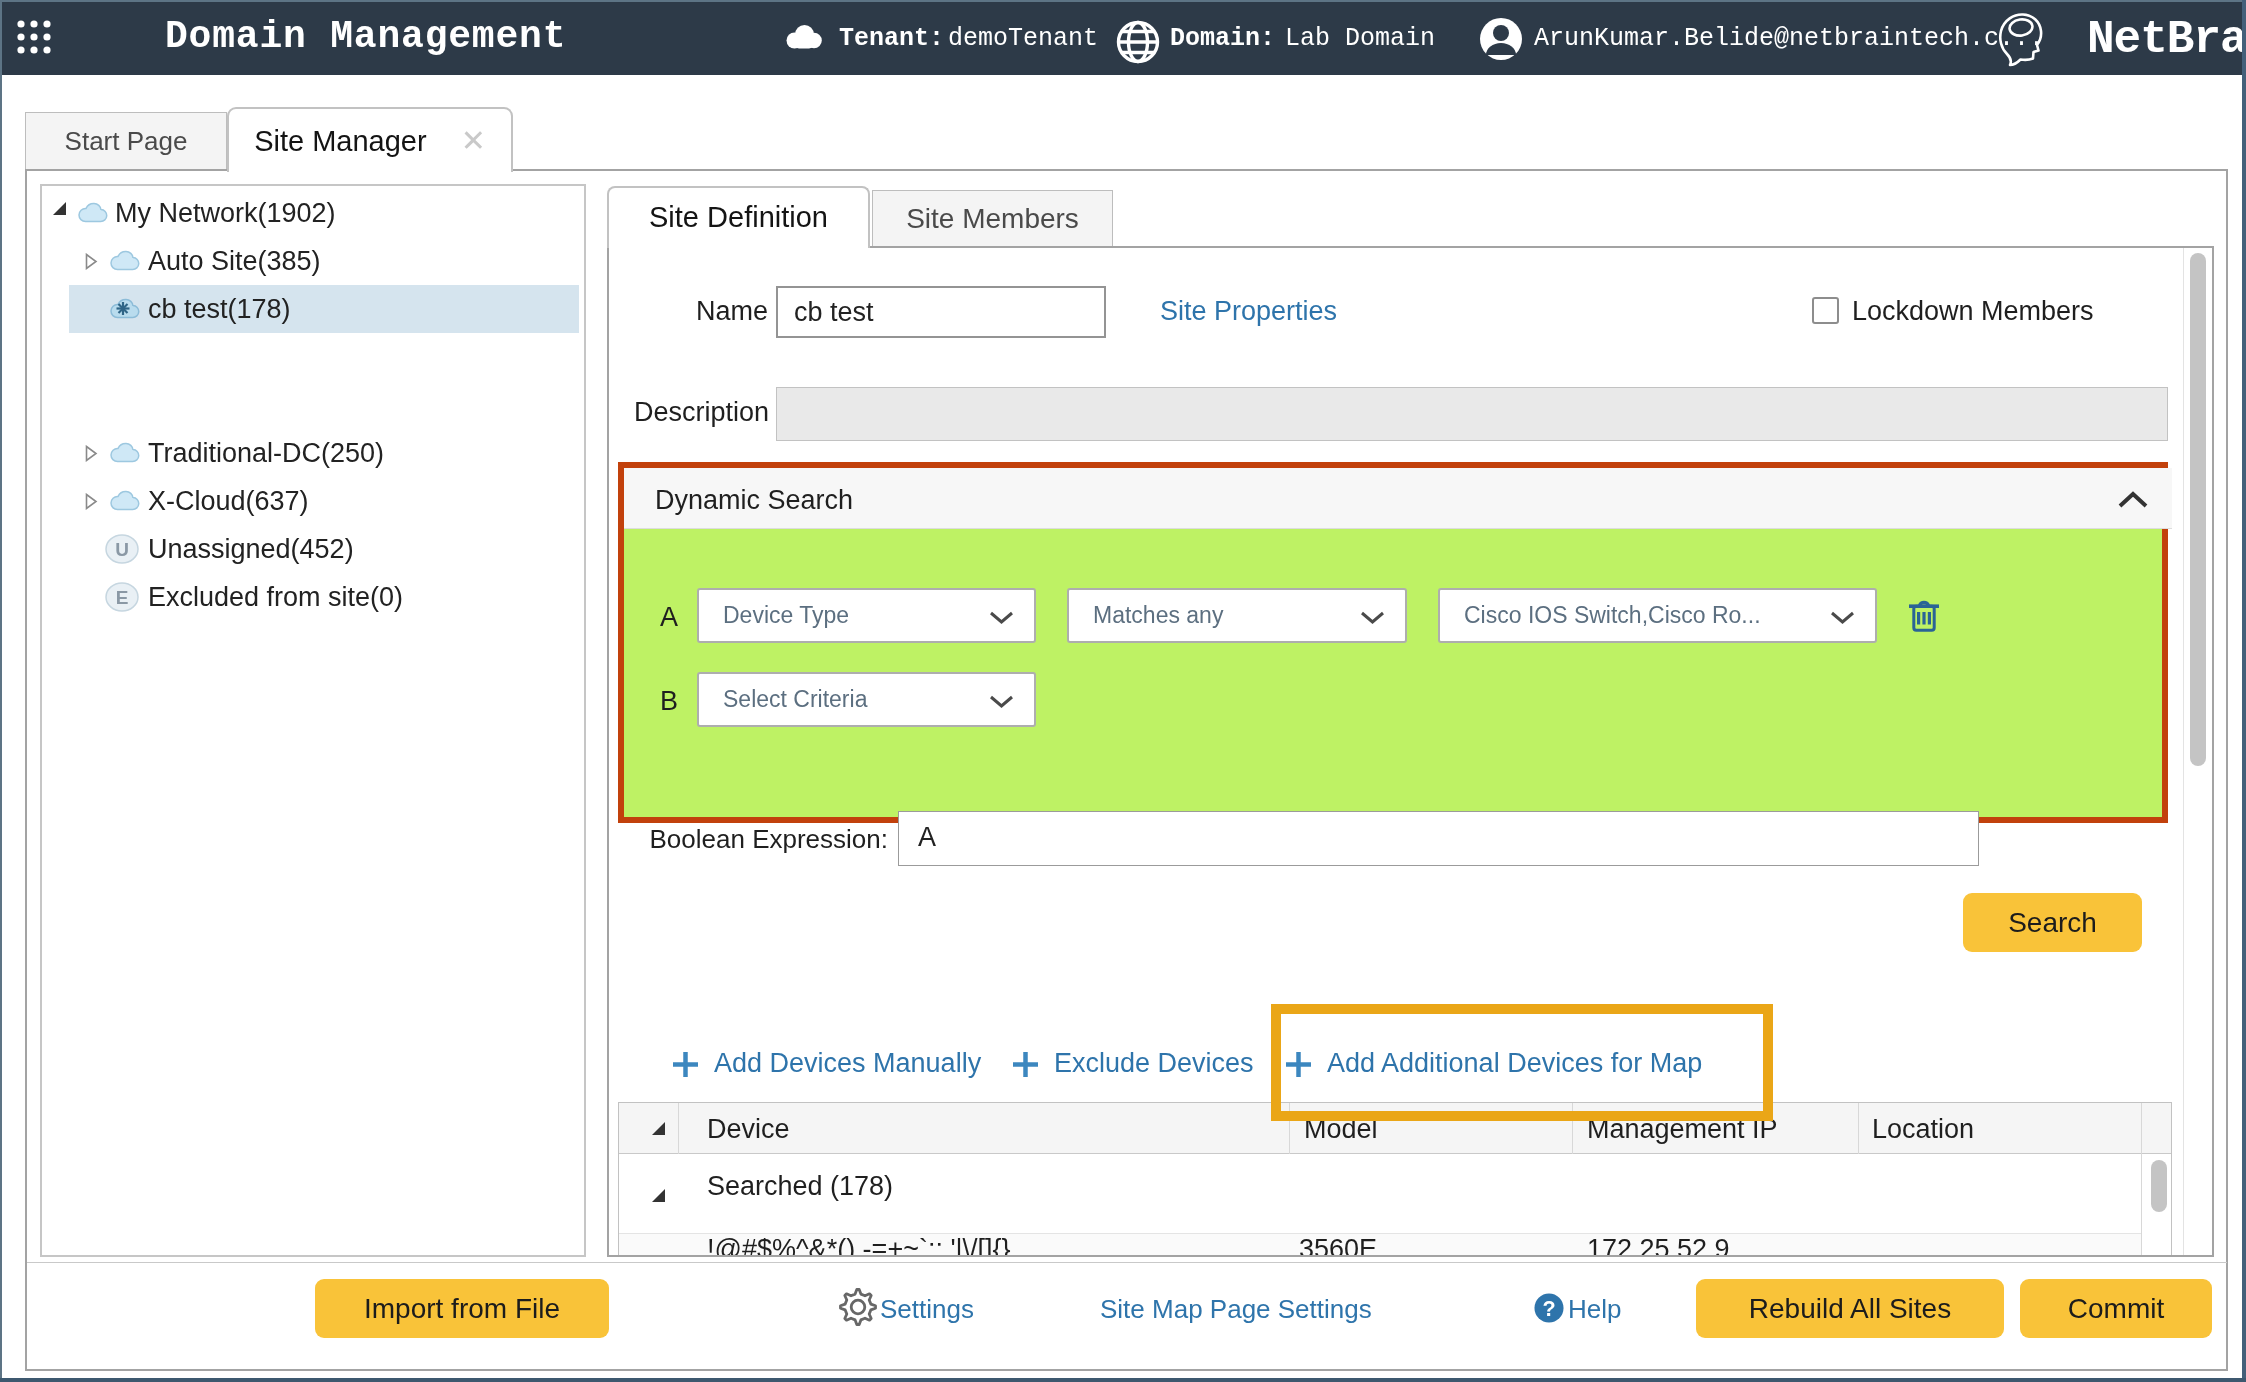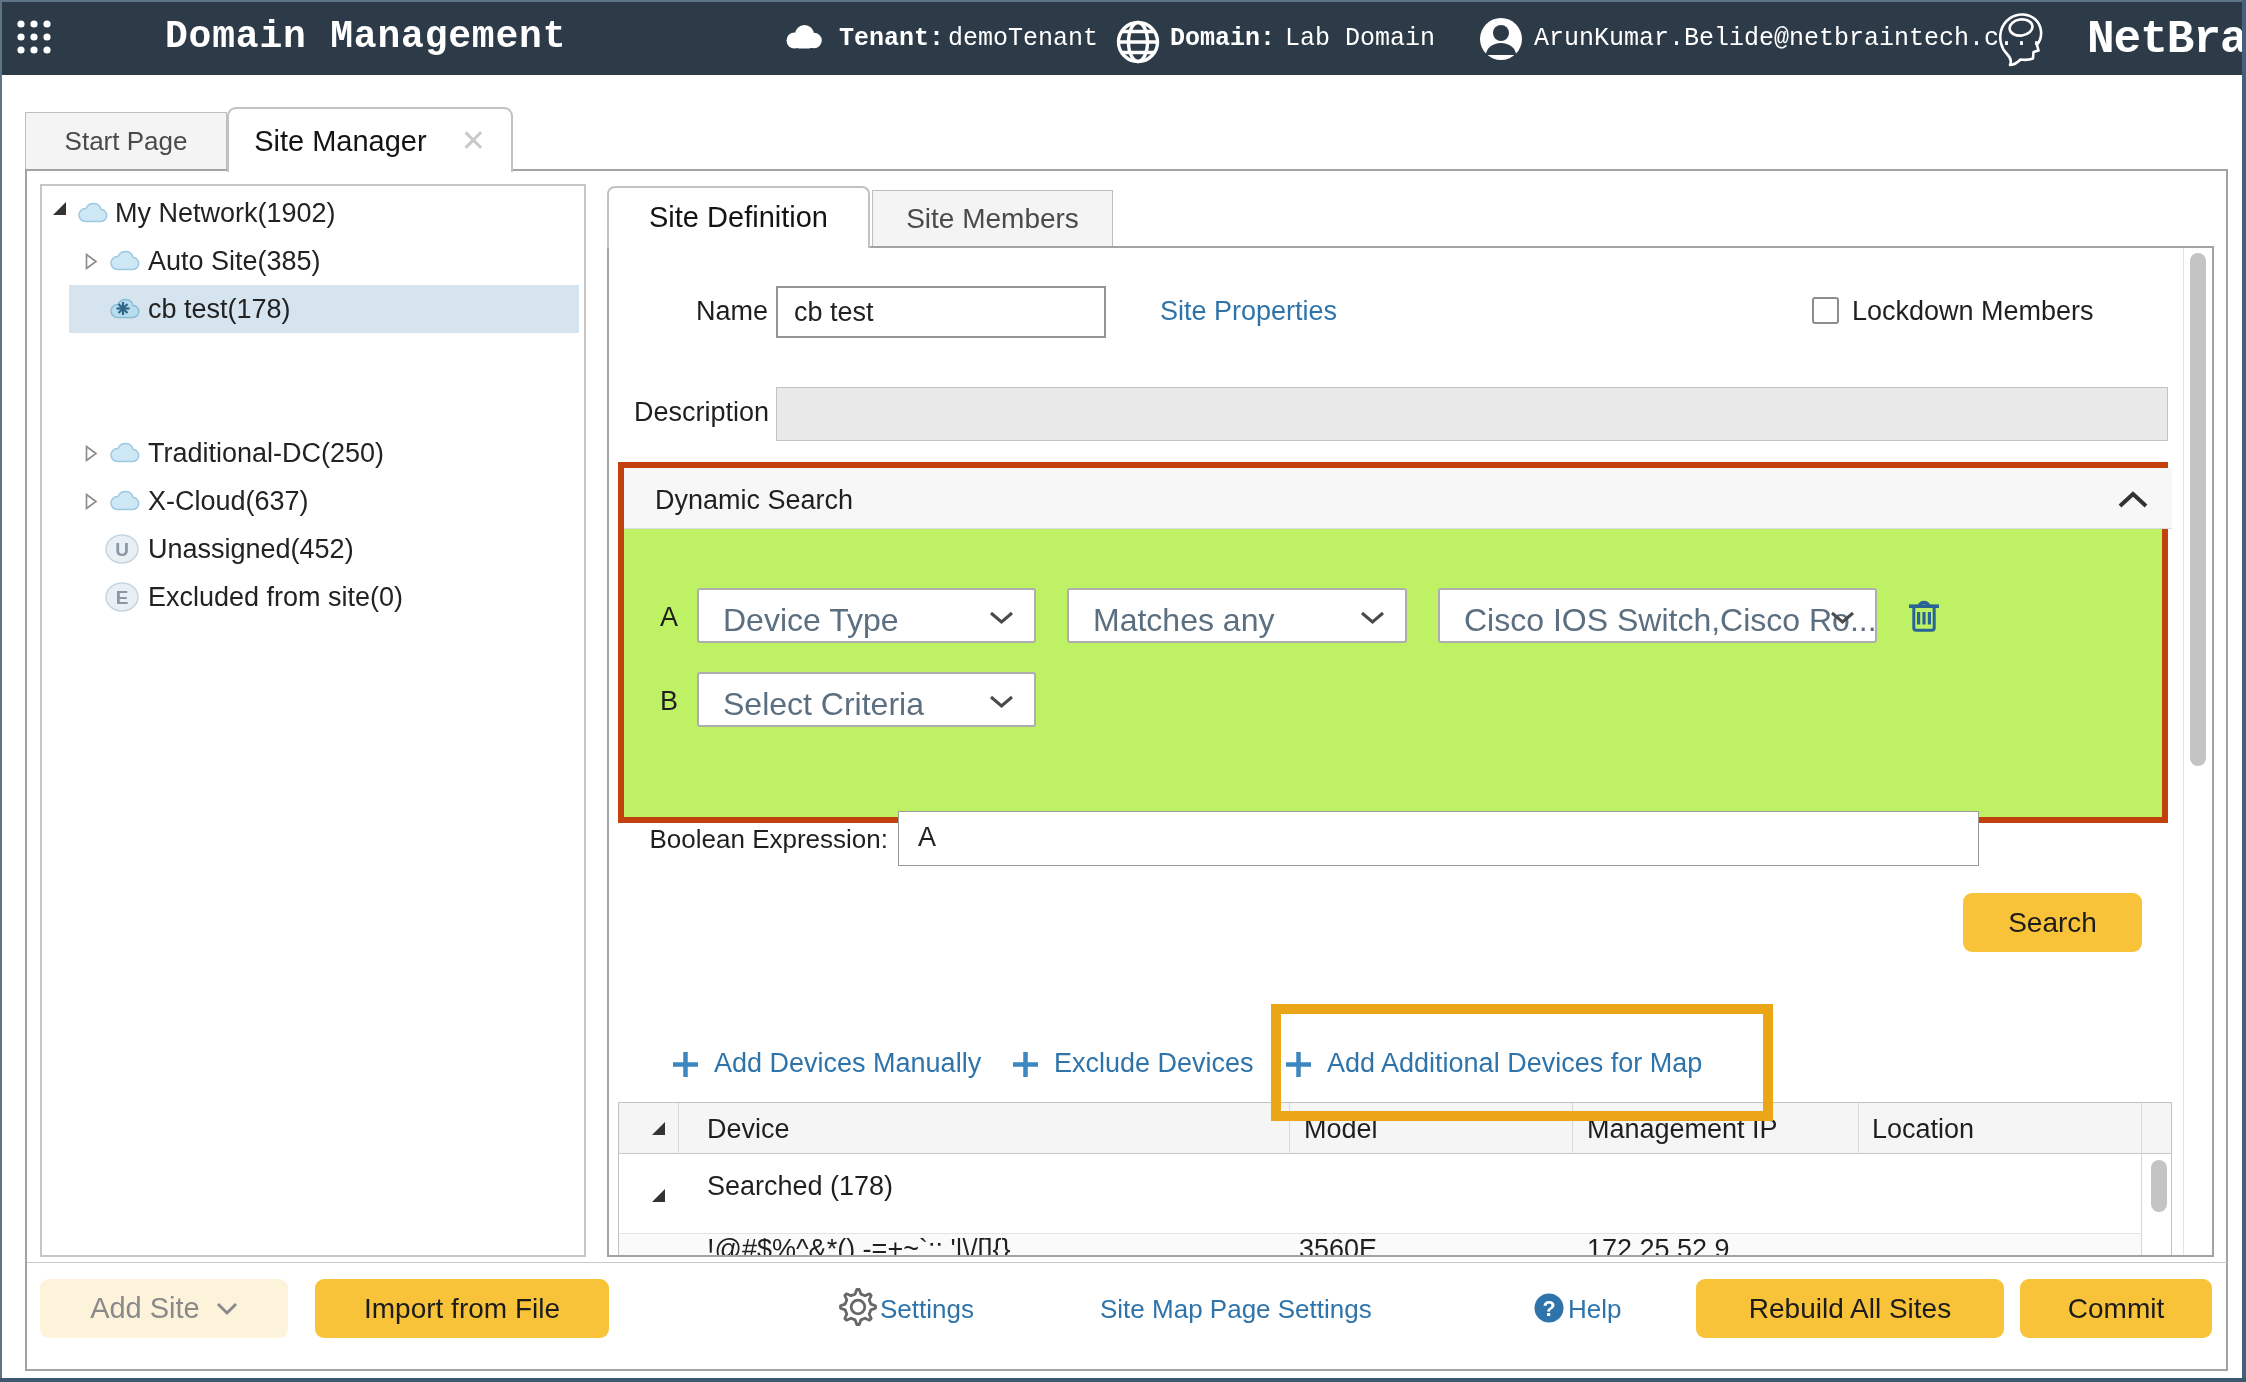--- a/index.html
+++ b/index.html
@@ -33,21 +33,21 @@
   #tabSD { left:607px; top:186px; width:263px; height:62px; background:#fff; border:2px solid #c2c2c2; border-bottom:none; border-radius:8px 8px 0 0; color:#141414; font-size:29px; line-height:58px; text-align:center; z-index:5; }
   #tabSMem { left:872px; top:190px; width:241px; height:57px; font-size:28px; line-height:55px; }
   
   #rpanel { left:607px; top:246px; width:1607px; height:1011px; border:2px solid #a3a3a3; background:#fff; z-index:3; overflow:hidden; }
   
   .inp { position:absolute; background:#fff; border:2px solid #949494; font-size:27px; color:#222; }
   .lbl { position:absolute; font-size:27px; color:#1f1f1f; white-space:nowrap; }
   .blue { color:#2e74ab; }
   
   .dd { position:absolute; border:2px solid #aeaeae; border-radius:3px; background:#fff; height:55px; }
-  .dd .dtx { position:absolute; left:24px; top:12px; font-size:32px; color:#5c6f80; white-space:nowrap; }
+  .dd .dtx { position:absolute; left:24px; top:12px; font-size:23px; color:#5c6f80; white-space:nowrap; }
   
   .ybtn { position:absolute; background:#f9c339; border-radius:9px; text-align:center; font-size:28px; color:#1c1c1c; }
   
   .sbthumb { position:absolute; background:#c4c4c4; border-radius:9px; }
 </style>
 </head>
 <body>
 <div id="page">
 
   <div id="hdr" class="abs">
@@ -279,23 +279,20 @@
       <div class="sbthumb" style="left:1532px;top:57px;width:16px;height:52px"></div>
     </div>
 
     <div class="abs" style="left:662px;top:756px;width:502px;height:117px;border:10px solid #eaa617;z-index:10"></div>
 
     <div class="abs" style="left:1574px;top:0;width:1px;height:1007px;background:#e3e3e3"></div>
     <div class="sbthumb" style="left:1581px;top:5px;width:16px;height:513px"></div>
   </div>
 
   <div class="abs" style="left:27px;top:1262px;width:2200px;height:1px;background:#c9c9c9"></div>
-  <div class="abs" style="left:40px;top:1279px;width:248px;height:59px;background:#fcf3da;border-radius:9px;color:#8a8a8a;font-size:29px;line-height:59px;text-align:center">Add Site&nbsp;&nbsp;<svg width="22" height="14" style="vertical-align:2px">
-        <polyline points="2,2 11,11 20,2" fill="none" stroke="#8a8a8a" stroke-width="3"></polyline>
-      </svg></div>
   <div class="ybtn" style="left:315px;top:1279px;width:294px;height:59px;line-height:59px">Import from File</div>
   <svg class="abs" style="left:839px;top:1288px" width="38" height="38" viewBox="0 0 38 38">
     <g fill="none" stroke="#676767" stroke-width="2.8" stroke-linejoin="round">
       <path d="M16.1 6.1 L17.8 1.5 L20.2 1.5 L21.9 6.1 L26.0 7.8 L30.5 5.8 L32.2 7.5 L30.2 12.0 L31.9 16.1 L36.5 17.8 L36.5 20.2 L31.9 21.9 L30.2 26.0 L32.2 30.5 L30.5 32.2 L26.0 30.2 L21.9 31.9 L20.2 36.5 L17.8 36.5 L16.1 31.9 L12.0 30.2 L7.5 32.2 L5.8 30.5 L7.8 26.0 L6.1 21.9 L1.5 20.2 L1.5 17.8 L6.1 16.1 L7.8 12.0 L5.8 7.5 L7.5 5.8 L12.0 7.8 Z"></path>
       <circle cx="19" cy="19" r="6.8"></circle>
     </g>
   </svg>
   <div class="lbl blue" style="left:880px;top:1294px;font-size:26px">Settings</div>
   <div class="lbl blue" style="left:1100px;top:1294px;font-size:26px">Site Map Page Settings</div>
   <svg class="abs" style="left:1534px;top:1293px" width="30" height="30" viewBox="0 0 32 32">

